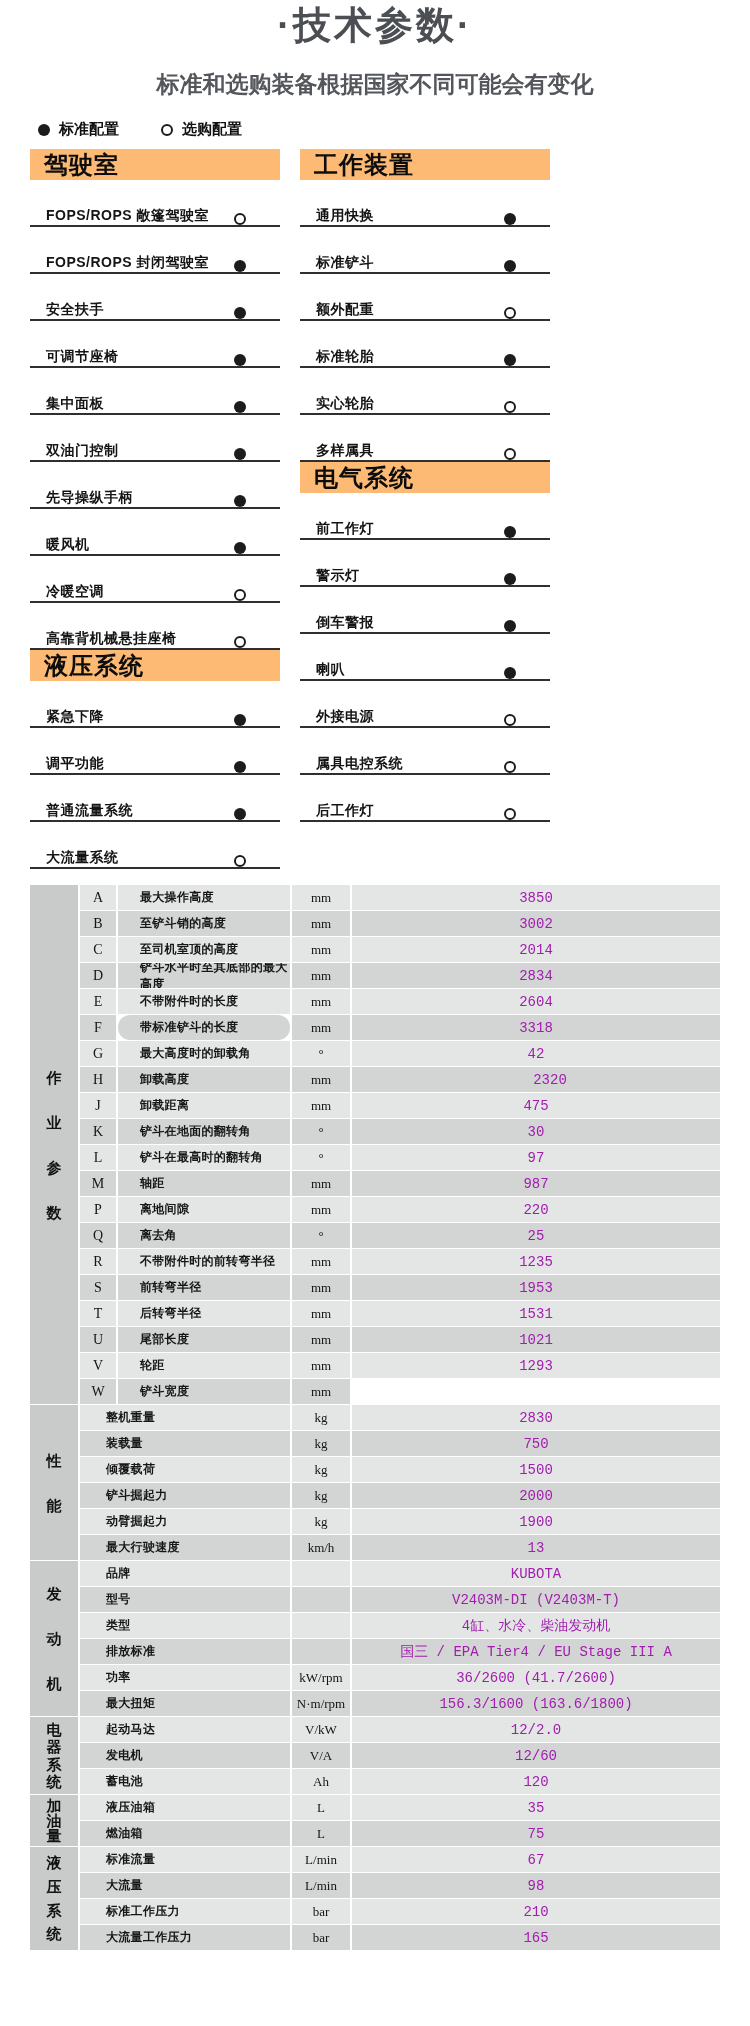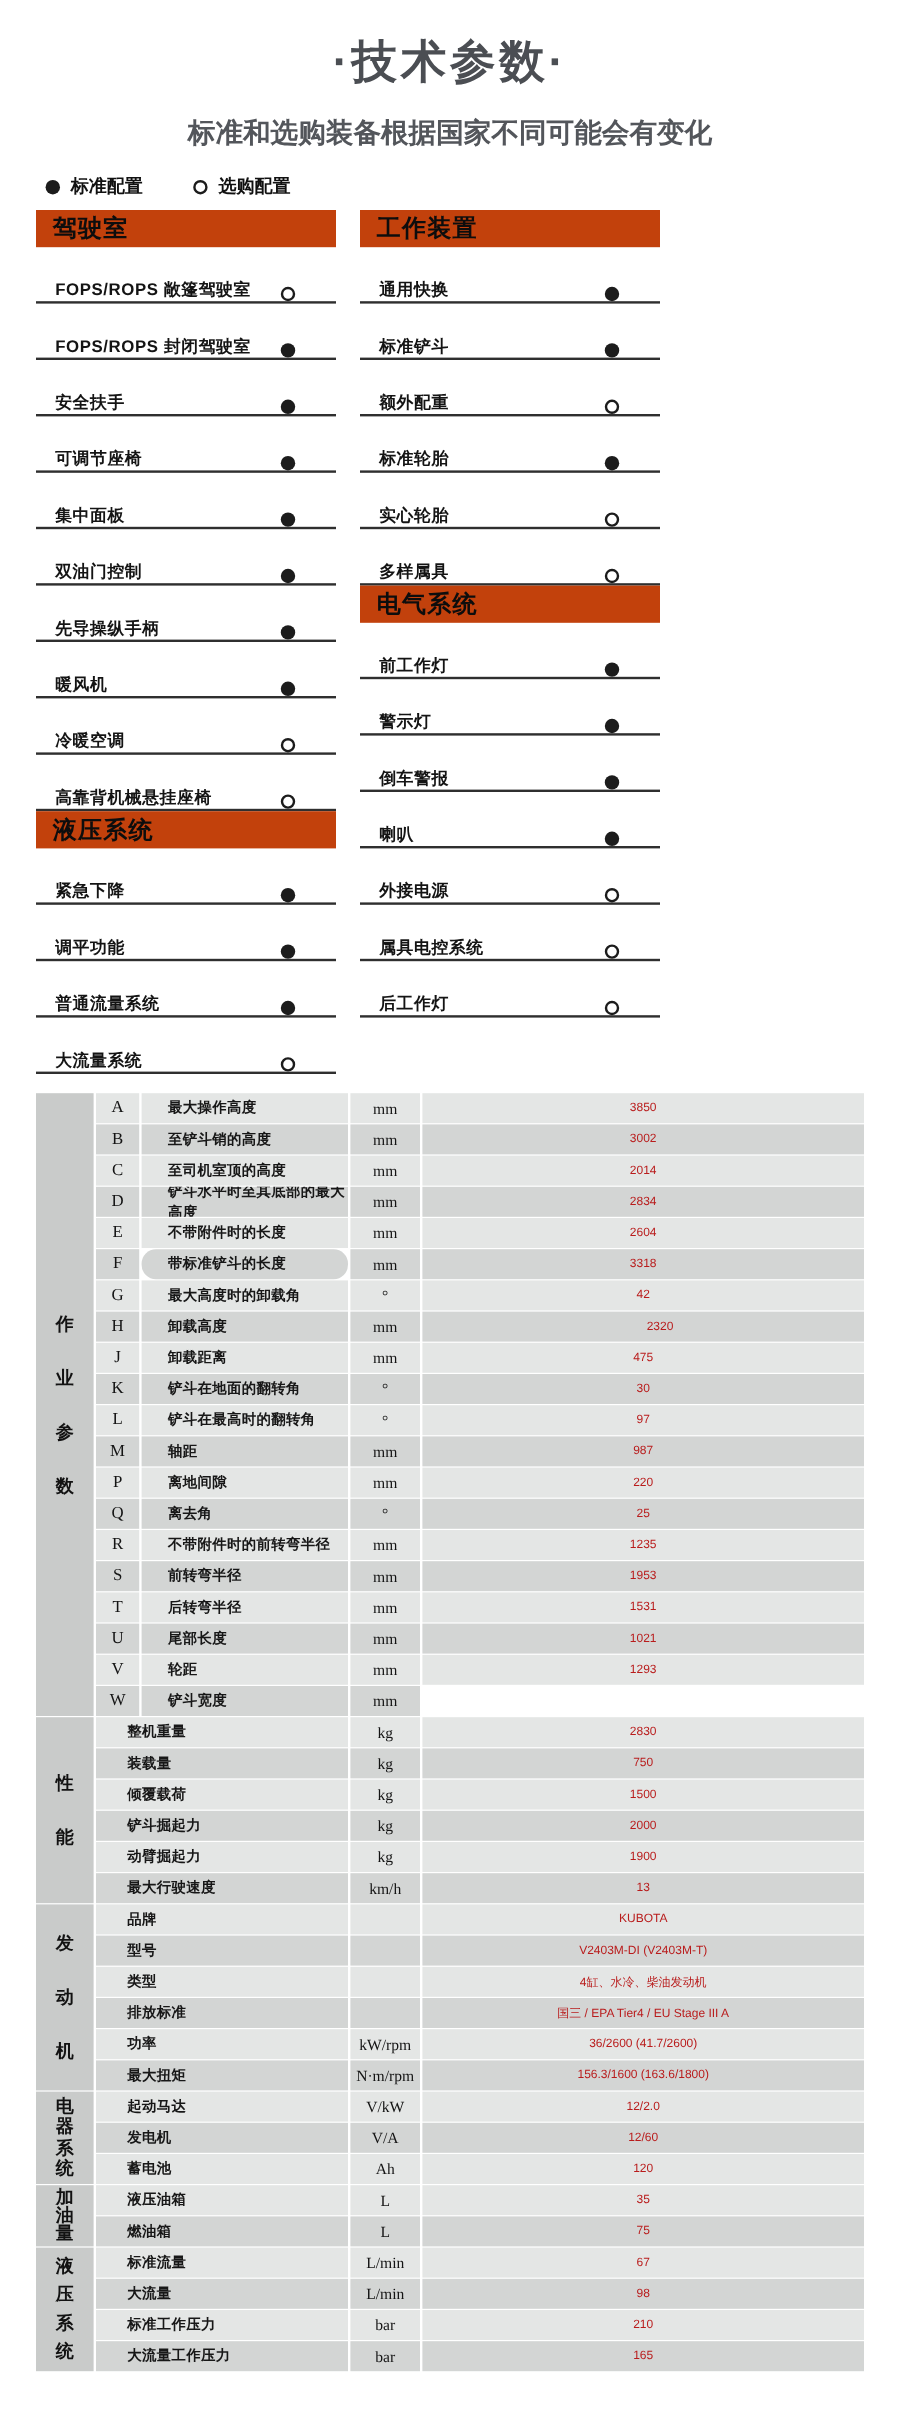--- a/index.html
+++ b/index.html
@@ -1,53 +1,53 @@
 <!DOCTYPE html>
 <html><head>
 <meta charset="utf-8">
 <style>
   html,body{margin:0;padding:0;background:#ffffff;}
   body{width:750px;min-height:2026px;font-family:"Liberation Sans","DejaVu Sans",sans-serif;color:#1c1c1c;}
 
-  .page-header{text-align:center;padding-top:26px;}
+  .page-header{text-align:center;}
   .page-title{font-size:38px;font-weight:bold;color:#4b4e53;letter-spacing:3px;margin:0;}
   .page-subtitle{font-size:23px;font-weight:bold;color:#53565b;line-height:39px;margin:0;}
   .page-subtitle.first{margin-top:14px;}
 
   .legend{display:flex;align-items:center;gap:42px;margin:16px 0 10px 38px;}
   .legend-item{display:flex;align-items:center;gap:9px;font-size:15px;font-weight:bold;color:#111;}
 
   .dot{width:12px;height:12px;border-radius:50%;box-sizing:border-box;flex:0 0 auto;}
   .dot.standard{background:#1c1c1c;}
   .dot.optional{background:#fff;border:2px solid #1c1c1c;}
 
   .equip-wrap{display:flex;gap:20px;margin-left:30px;align-items:flex-start;}
   .equip-col{width:250px;flex:0 0 auto;}
-  .sec-header{height:31px;background:#c2410c;display:flex;align-items:center;
-              padding-left:14px;font-size:20px;font-weight:bold;color:#0d0d0d;letter-spacing:1px;}
+  .sec-header{height:31px;background:#fdba74;display:flex;align-items:center;
+              padding-left:14px;font-size:24px;font-weight:bold;color:#0d0d0d;letter-spacing:1px;}
   .equip-row{height:45px;display:flex;align-items:flex-end;justify-content:space-between;
              border-bottom:2px solid #2f2f2f;padding:0 34px 0 16px;}
   .equip-label{font-size:14px;font-weight:bold;color:#141414;letter-spacing:0.5px;}
 
   .spec-table{margin:16px 30px 0 30px;display:grid;
               grid-template-columns:48px 36px 172px 58px 1fr;
               grid-auto-rows:25px;column-gap:2px;row-gap:1px;background:#fff;}
   .cell{display:flex;align-items:center;overflow:hidden;}
   .cell.light{background:#e4e6e5;}
   .cell.dark{background:#d3d5d4;}
   .cell.group{background:#c9cbca;justify-content:center;text-align:center;
               font-size:15px;font-weight:bold;color:#121212;white-space:pre-line;}
   .cell.code{justify-content:center;font-family:"Liberation Serif","DejaVu Serif",serif;
              font-size:14px;color:#141414;}
   .cell.desc{padding-left:22px;font-size:12px;font-weight:bold;color:#171717;letter-spacing:0.3px;}
   .cell.desc.merged{padding-left:26px;}
   .cell.unit{justify-content:center;font-family:"Liberation Serif","DejaVu Serif",serif;
              font-size:13px;color:#141414;}
-  .cell.value{justify-content:center;font-family:Liberation Sans, sans-serif;
-              font-size:10px;color:#b91c1c;}
+  .cell.value{justify-content:center;font-family:Liberation Mono, monospace;
+              font-size:14px;color:#a21caf;}
 </style>
 </head>
 <body>
 
 <div class="page-header">
   <h1 class="page-title">·技术参数·</h1>
   <p class="page-subtitle first">标准和选购装备根据国家不同可能会有变化</p>
 </div>
 
 <div class="legend">

